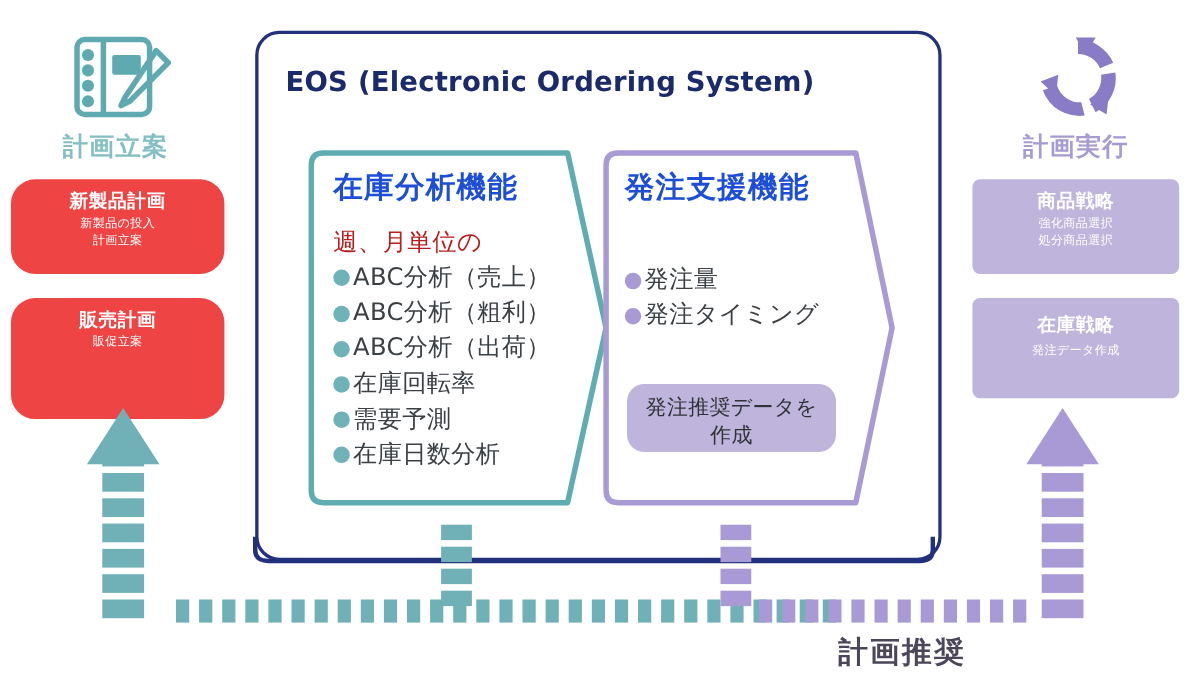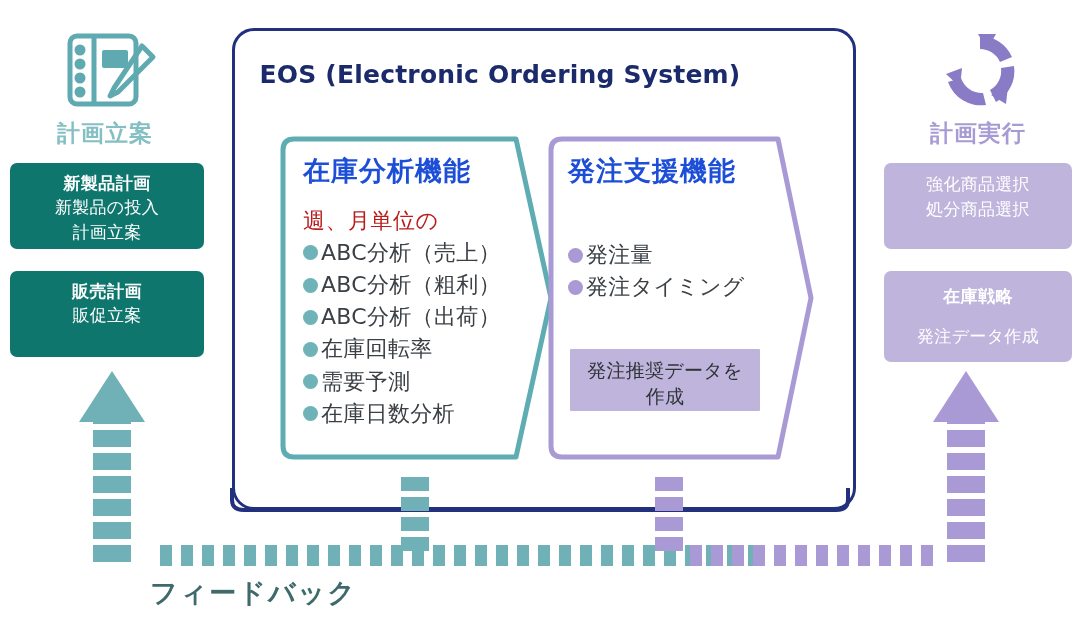--- a/index.html
+++ b/index.html
@@ -31,31 +31,31 @@
   .side-heading.purple{color:#A79BD4;}
 
   
   .side-card{
     position:absolute;
     box-sizing:border-box;
     border-radius:7px;
     padding-top:9px;
     text-align:center;
   }
-  .side-card.teal{background:#0f766e;}
+  .side-card.teal{background:#ef4444;border-radius:22px;}
   .side-card.purple{background:#BEB4DC;}
   .card-title{
     font-size:17px;
     font-weight:700;
     color:#ffffff;
     line-height:1.35;
     letter-spacing:0.5px;
   }
   .card-line{
-    font-size:17px;
+    font-size:11px;
     color:#ffffff;
     line-height:1.45;
     letter-spacing:0.3px;
   }
 
   
   #eos-box{
     position:absolute;
     left:232px;top:28px;
     width:624px;height:482px;
@@ -109,21 +109,21 @@
   .bullet-text{
     font-size:22px;
     color:#3B4045;
     letter-spacing:0.3px;
     line-height:1.28;
   }
   .tag-box{
     position:absolute;
     box-sizing:border-box;
     background:#BEB4DC;
-    border-radius:1px;
+    border-radius:16px;
     text-align:center;
     color:#2F3338;
     font-size:19px;
     line-height:1.35;
     padding-top:9px;
     letter-spacing:0.3px;
     font-weight:500;
   }
 
   
@@ -167,46 +167,47 @@
   </svg>
 
   <div class="side-heading teal" style="left:5px;top:118px;">計画立案</div>
 
   <div class="side-card teal" style="left:10px;top:163px;width:194px;height:86px;">
     <div class="card-title">新製品計画</div>
     <div class="card-line">新製品の投入</div>
     <div class="card-line">計画立案</div>
   </div>
 
-  <div class="side-card teal" style="left:10px;top:271px;width:194px;height:86px;">
+  <div class="side-card teal" style="left:10px;top:271px;width:194px;height:110px;">
     <div class="card-title">販売計画</div>
     <div class="card-line">販促立案</div>
   </div>
 
   <svg class="abs" style="left:932px;top:28px;" width="96" height="86" viewBox="0 0 96 86">
     <g fill="#8A7BC6">
       <path d="M 48 8 A 35 35 0 0 1 80 29 L 68 34 A 22 22 0 0 0 48 21 Z"></path>
       <path d="M 46 6 L 64 6 L 55 22 Z"></path>
       <path d="M 82 38 A 35 35 0 0 1 64 74 L 58 62 A 22 22 0 0 0 69 40 Z"></path>
       <path d="M 74 76 L 59 67 L 76 58 Z"></path>
       <path d="M 54 77 A 35 35 0 0 1 16 54 L 29 50 A 22 22 0 0 0 51 65 Z"></path>
       <path d="M 14 46 L 30 40 L 28 59 Z"></path>
     </g>
   </svg>
 
   <div class="side-heading purple" style="left:878px;top:118px;">計画実行</div>
 
   <div class="side-card purple" style="left:884px;top:163px;width:188px;height:86px;">
+    <div class="card-title">商品戦略</div>
     <div class="card-line">強化商品選択</div>
     <div class="card-line">処分商品選択</div>
   </div>
 
   <div class="side-card purple" style="left:884px;top:271px;width:188px;height:91px;padding-top:14px;">
     <div class="card-title">在庫戦略</div>
-    <div class="card-line" style="margin-top:16px;">発注データ作成</div>
+    <div class="card-line" style="margin-top:3px;">発注データ作成</div>
   </div>
 
   <div id="eos-box"></div>
   <div id="eos-title">EOS (Electronic Ordering System)</div>
 
   <svg class="abs" style="left:280px;top:136px;" width="272" height="324" viewBox="0 0 272 324">
     <path d="M 14 3 L 236 3 L 271 162 L 236 321 L 14 321 Q 3 321 3 310 L 3 14 Q 3 3 14 3 Z" fill="#FFFFFF" stroke="#5FADB3" stroke-width="5" stroke-linejoin="round"></path>
   </svg>
 
   <svg class="abs" style="left:548px;top:136px;" width="266" height="324" viewBox="0 0 266 324">
@@ -345,15 +346,15 @@
       <polygon points="966,371 999,422 933,422"></polygon>
       <g>
         <rect x="655" y="477" width="28" height="14"></rect>
         <rect x="655" y="497" width="28" height="14"></rect>
         <rect x="655" y="517" width="28" height="14"></rect>
         <rect x="655" y="537" width="28" height="14"></rect>
       </g>
     </g>
   </svg>
 
-  <div class="flow-label teal" style="left:150px;top:575px;">フィードバック</div>
+  <div class="flow-label purple" style="left:762px;top:575px;">計画推奨</div>
 
 </div>
 
 </body></html>

